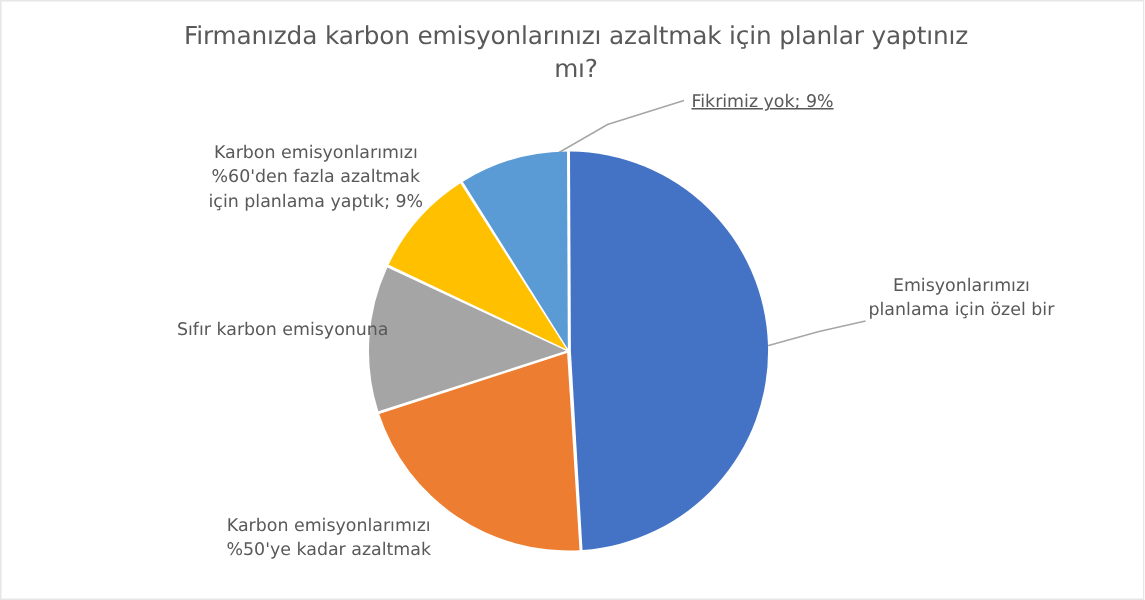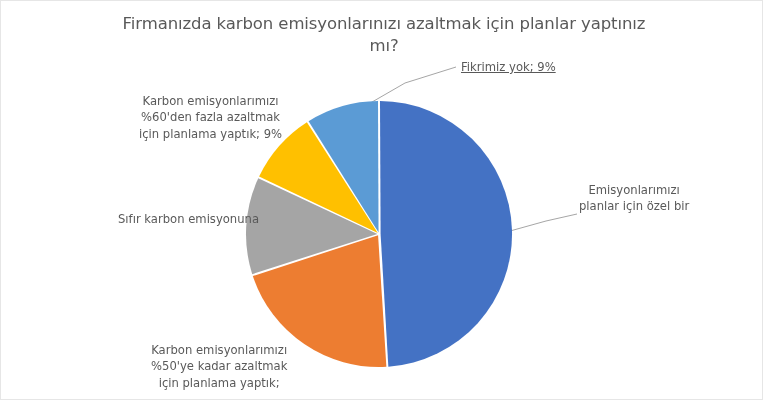--- a/index.html
+++ b/index.html
@@ -99,32 +99,31 @@
       <path d="M 377.55 231.46 L 307.58 120.17 A 133 133 0 0 1 377.00 100.00 Z" fill="#5B9BD5"></path>
     </g>
   </svg>
 
   <div class="slice-label" id="label-fikrimiz-yok">
     <div>Fikrimiz yok; 9%</div>
   </div>
 
   <div class="slice-label" id="label-emisyon-plan-yok">
     <div>Emisyonlarımızı</div>
-    <div>planlar için özel bir</div>
+    <div>planlama için özel bir</div>
   </div>
 
   <div class="slice-label" id="label-50-fazla">
     <div>Karbon emisyonlarımızı</div>
     <div>%60'den fazla azaltmak</div>
     <div>için planlama yaptık; 9%</div>
   </div>
 
   <div class="slice-label" id="label-sifir-karbon">
     <div>Sıfır karbon emisyonuna</div>
   </div>
 
   <div class="slice-label" id="label-50-kadar">
     <div>Karbon emisyonlarımızı</div>
     <div>%50'ye kadar azaltmak</div>
-    <div>için planlama yaptık;</div>
   </div>
 
 </div>
 
 </body></html>

